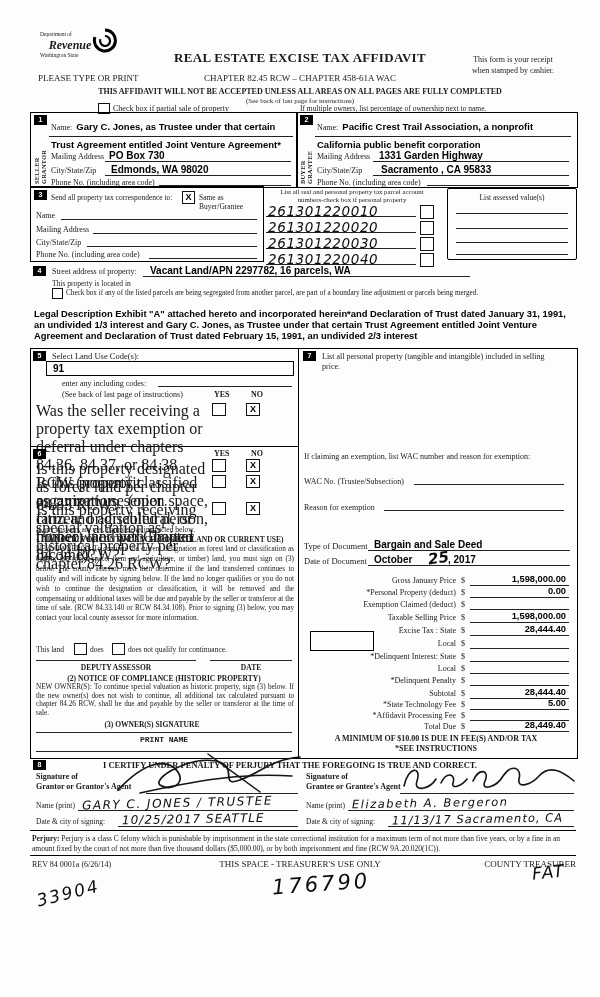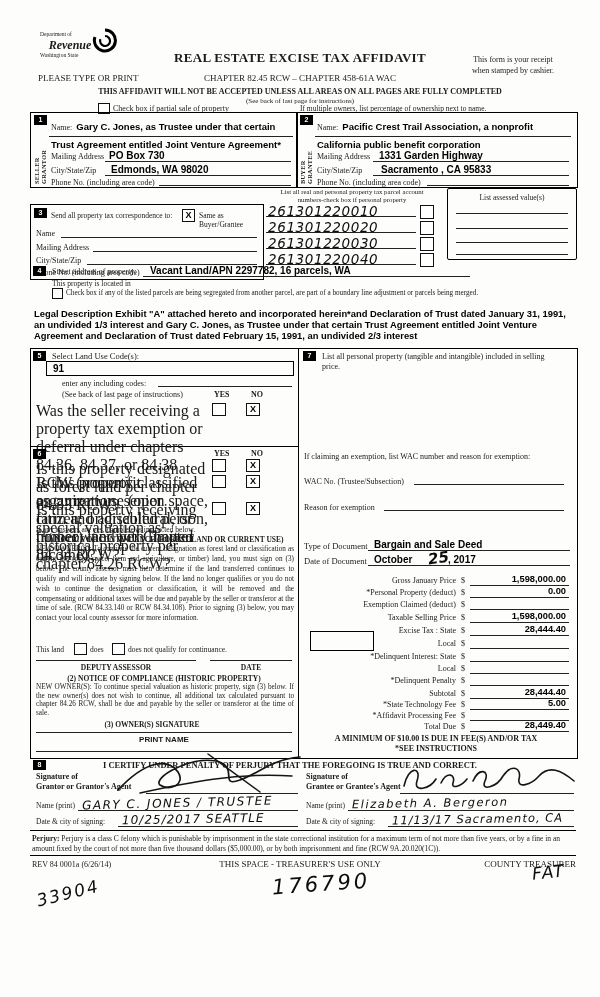--- a/index.html
+++ b/index.html
@@ -89,21 +89,21 @@
     <div class="a l8" style="left:20px;top:39px">Mailing Address</div>
     <div class="a v10" style="left:82px;top:37px">1331 Garden Highway</div>
     <div class="a ln" style="left:76px;top:37px;width:196px;height:11px"></div>
     <div class="a l8" style="left:20px;top:53px">City/State/Zip</div>
     <div class="a v10" style="left:84px;top:51px">Sacramento , CA 95833</div>
     <div class="a ln" style="left:76px;top:51px;width:196px;height:11px"></div>
     <div class="a l8" style="left:20px;top:65px">Phone No. (including area code)</div>
     <div class="a ln" style="left:130px;top:63px;width:142px;height:9px"></div>
   </div>
 
-  <div class="a bx" style="left:30px;top:204px;width:232px;height:74px">
+  <div class="a bx" style="left:30px;top:186px;width:232px;height:74px">
     <div class="badge" style="left:3px;top:3px">3</div>
     <div class="a l75" style="left:20px;top:6px">Send all property tax correspondence to:</div>
     <div class="cb" style="left:151px;top:4px;width:11px;height:11px">X</div>
     <div class="a l75" style="left:168px;top:6px">Same as Buyer/Grantee</div>
     <div class="a l8" style="left:5px;top:24px">Name</div>
     <div class="a ln" style="left:30px;top:22px;width:196px;height:10px"></div>
     <div class="a l8" style="left:5px;top:38px">Mailing Address</div>
     <div class="a ln" style="left:62px;top:36px;width:164px;height:10px"></div>
     <div class="a l8" style="left:5px;top:51px">City/State/Zip</div>
     <div class="a ln" style="left:56px;top:49px;width:170px;height:10px"></div>
@@ -182,21 +182,21 @@
   <div class="cb" style="left:112px;top:643px;width:11px;height:10px"></div>
   <div class="a l75" style="left:128px;top:645px">does not qualify for continuance.</div>
   <div class="a ln" style="left:36px;top:651px;width:160px;height:9px"></div>
   <div class="a ln" style="left:210px;top:651px;width:82px;height:9px"></div>
   <div class="a l75 b ctr" style="left:36px;top:663px;width:160px">DEPUTY ASSESSOR</div>
   <div class="a l75 b ctr" style="left:210px;top:663px;width:82px">DATE</div>
   <div class="a l75 b ctr" style="left:32px;top:674px;width:264px">(2) NOTICE OF COMPLIANCE (HISTORIC PROPERTY)</div>
   <div class="a l72 j" style="left:36px;top:683px;width:258px;line-height:8.7px">NEW OWNER(S): To continue special valuation as historic property, sign (3) below.  If the new owner(s) does not wish to continue, all additional tax calculated pursuant to chapter 84.26 RCW, shall be due and payable by the seller or transferor at the time of sale.</div>
   <div class="a l75 b ctr" style="left:20px;top:720px;width:264px">(3) OWNER(S) SIGNATURE</div>
   <div class="a ln" style="left:36px;top:724px;width:256px;height:8px"></div>
-  <div class="a b ctr" style="left:32px;top:735px;width:264px;font-family:Liberation Sans, sans-serif;font-size:8px">PRINT NAME</div>
+  <div class="a b ctr" style="left:32px;top:735px;width:264px;font-family:Liberation Mono, monospace;font-size:8px">PRINT NAME</div>
   <div class="a ln" style="left:36px;top:743px;width:256px;height:8px"></div>
 
   <div class="badge" style="left:303px;top:351px">7</div>
   <div class="a l8" style="left:322px;top:352px;width:230px">List all personal property (tangible and intangible) included in selling price.</div>
   <div class="a l8" style="left:304px;top:452px">If claiming an exemption, list WAC number and reason for exemption:</div>
   <div class="a l8" style="left:304px;top:477px">WAC No. (Trustee/Subsection)</div>
   <div class="a ln" style="left:414px;top:475px;width:150px;height:9px"></div>
   <div class="a l8" style="left:304px;top:503px">Reason for exemption</div>
   <div class="a ln" style="left:384px;top:501px;width:180px;height:9px"></div>
   <div class="a l85" style="left:304px;top:541px">Type of Document</div>

